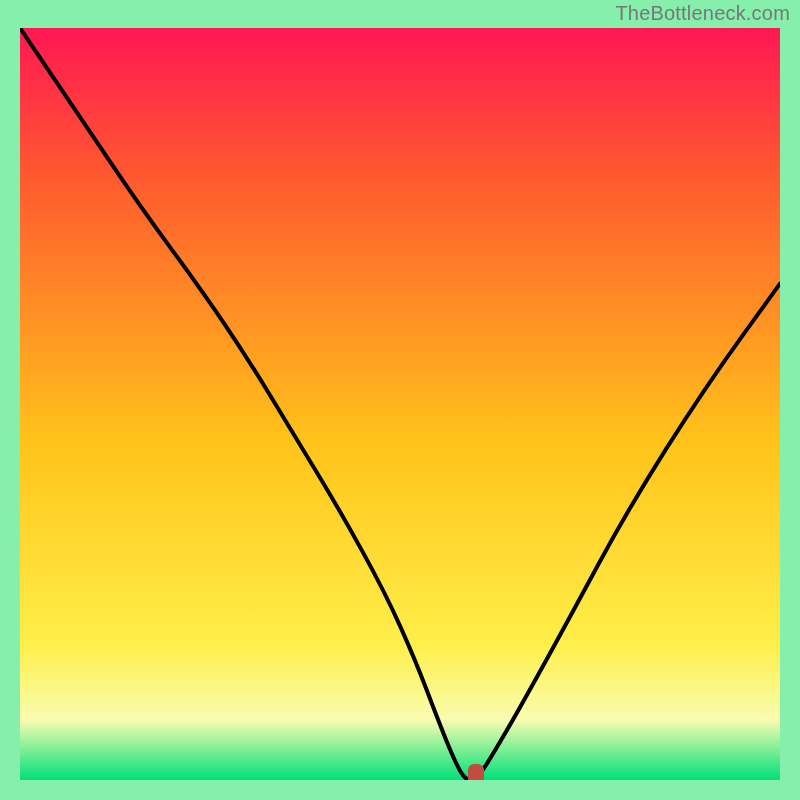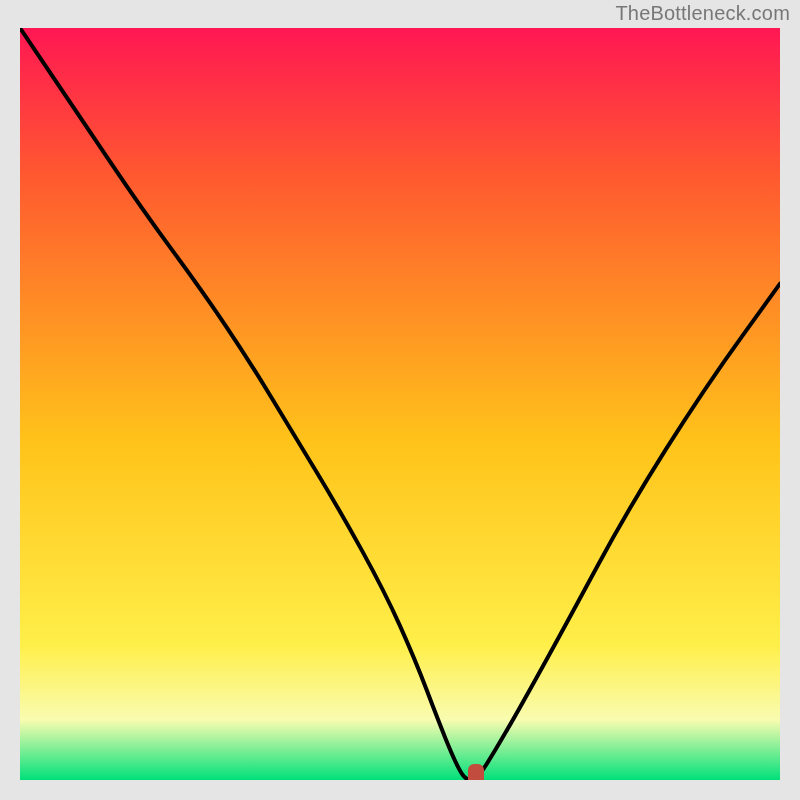--- a/index.html
+++ b/index.html
@@ -8,21 +8,21 @@
     width: 800px;
     height: 800px;
     background: #000;
     font-family: Arial, Helvetica, sans-serif;
     overflow: hidden;
   }
   .frame {
     position: relative;
     width: 800px;
     height: 800px;
-    background: #e5e5e5;
+    background: #86efac;
   }
   .attribution {
     position: absolute;
     top: 2px;
     right: 10px;
     color: #777;
     font-size: 20px;
     letter-spacing: 0.2px;
     font-weight: 500;
   }

